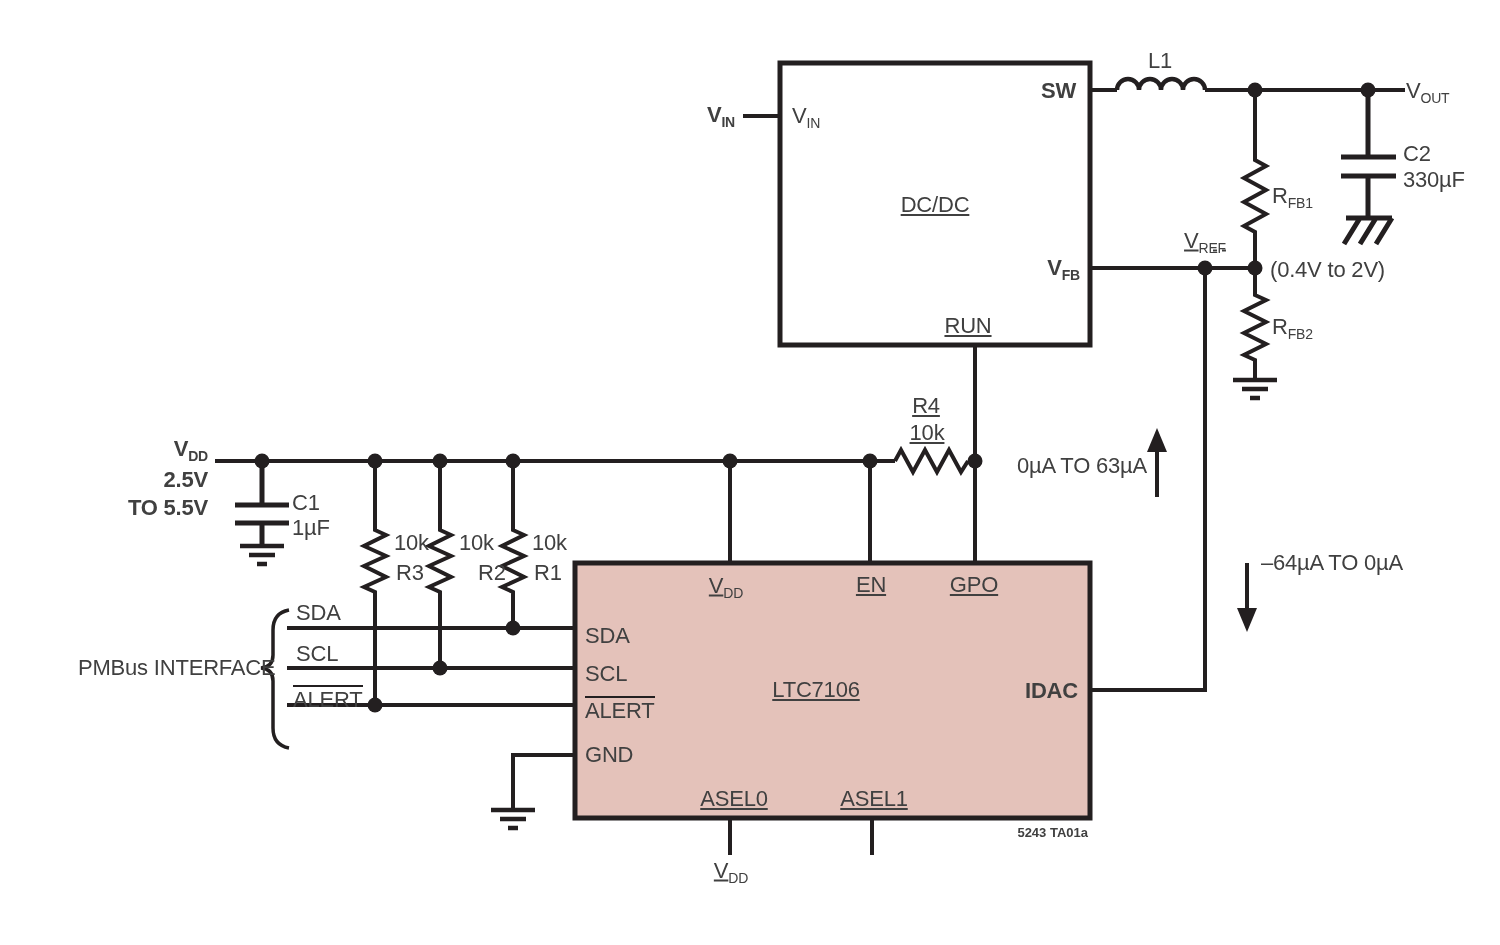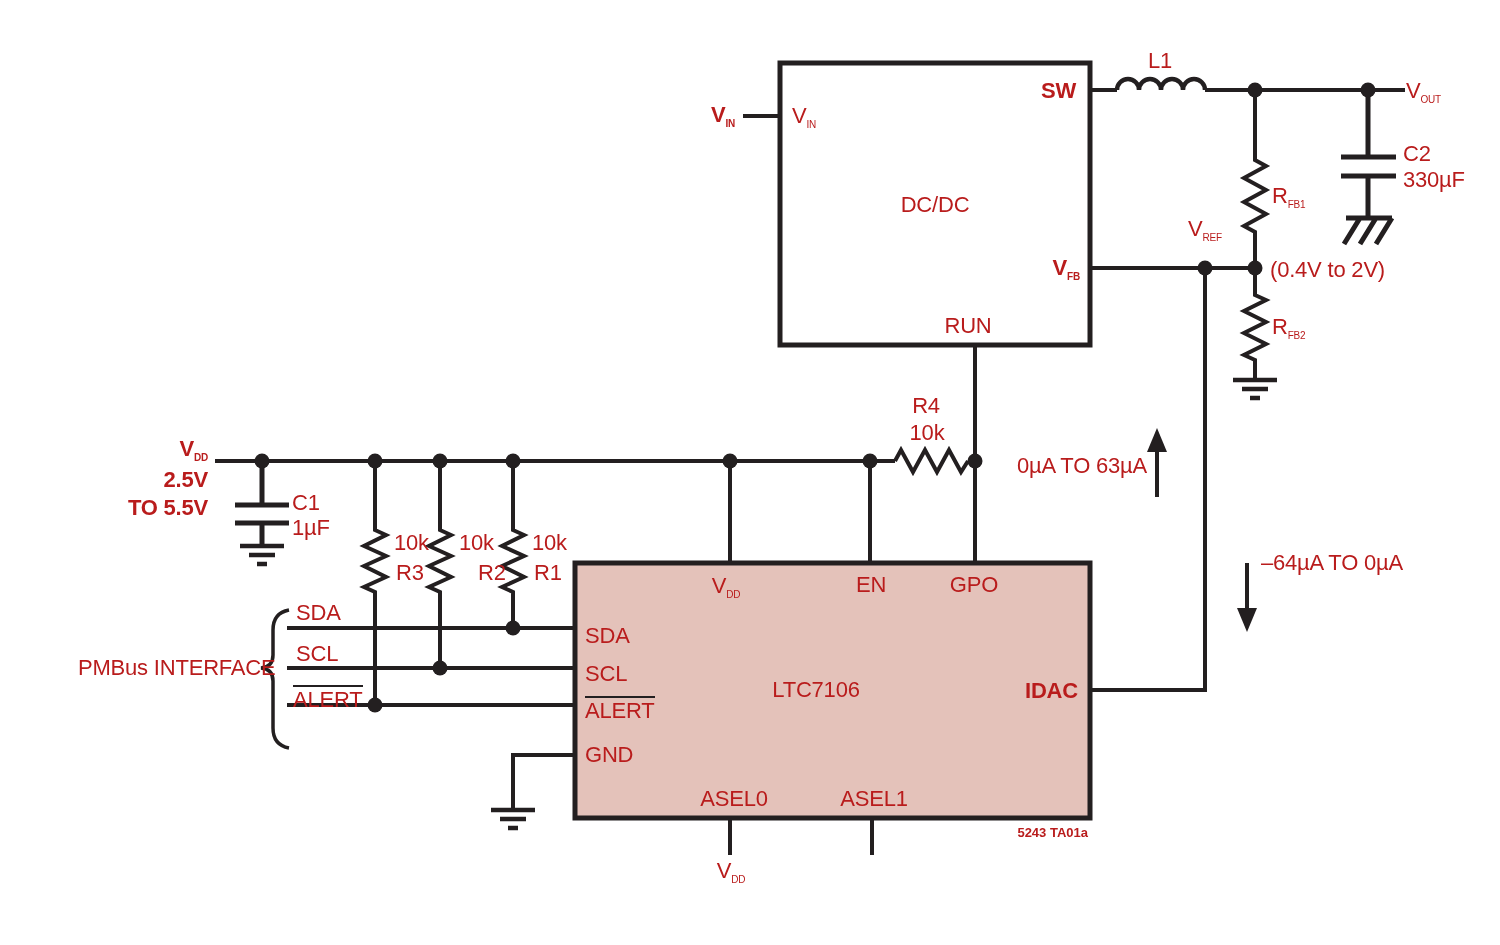--- a/index.html
+++ b/index.html
@@ -1,23 +1,23 @@
 <!DOCTYPE html>
 <html style="--ic-fill: #e4c2ba;"><head>
 <meta charset="utf-8">
 <style>
   html,body{margin:0;padding:0;background:#ffffff;}
   #stage{position:relative;width:1500px;height:945px;background:#ffffff;overflow:hidden;
          font-family:"Liberation Sans",sans-serif;color:#231f20;}
   #stage svg{position:absolute;left:0;top:0;}
   .lbl{position:absolute;font-size:22px;line-height:1;white-space:nowrap;letter-spacing:-0.2px;
-       transform:translate(0,-50%);color:#b91c1c;}
-  .c{transform:translate(-50%,-50%);}
+       transform:translate(0,-50%);color:#404040;}
+  .c{transform:translate(-50%,-50%);text-decoration:underline;}
   .r{transform:translate(-100%,-50%);font-weight:bold;}
-  .sub{font-size:10px;vertical-align:-5px;letter-spacing:-0.2px;}
+  .sub{font-size:14px;vertical-align:-5px;letter-spacing:-0.2px;}
   .ov{display:inline-block;border-top:2.5px solid #231f20;padding-top:2px;line-height:1;margin-top:12px;}
   .small{font-size:13px;letter-spacing:0;}
 </style>
 </head>
 <body>
 
 <div id="stage">
 
   <svg width="1500" height="945" viewBox="0 0 1500 945" fill="none" stroke="#231f20" stroke-width="4">
 
@@ -173,21 +173,21 @@
     <span>V</span><span class="sub">OUT</span>
   </div>
   <div class="lbl" style="left:1403px;top:154px">C2</div>
   <div class="lbl" style="left:1403px;top:180px">330µF</div>
   <div class="lbl" style="left:1272px;top:197px">
     <span>R</span><span class="sub">FB1</span>
   </div>
   <div class="lbl" style="left:1272px;top:328px">
     <span>R</span><span class="sub">FB2</span>
   </div>
-  <div class="lbl c" style="left:1205px;top:230px">
+  <div class="lbl c" style="left:1205px;top:242px">
     <span>V</span><span class="sub">REF</span>
   </div>
   <div class="lbl" style="left:1270px;top:270px">(0.4V to 2V)</div>
 
   <div class="lbl r" style="left:208px;top:450px">
     <span>V</span><span class="sub">DD</span>
   </div>
   <div class="lbl r" style="left:208px;top:480px">2.5V</div>
   <div class="lbl r" style="left:208px;top:508px">TO 5.5V</div>
   <div class="lbl" style="left:292px;top:503px">C1</div>

